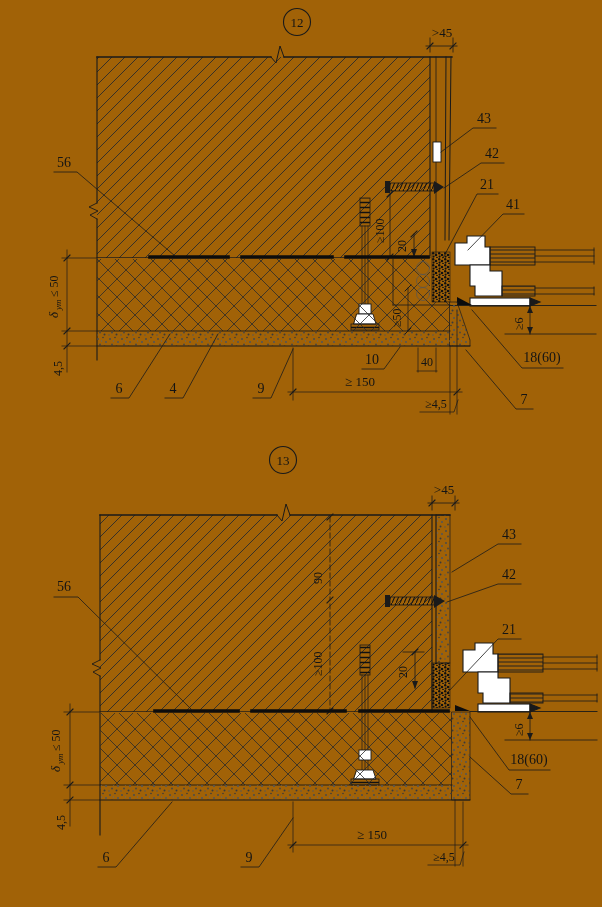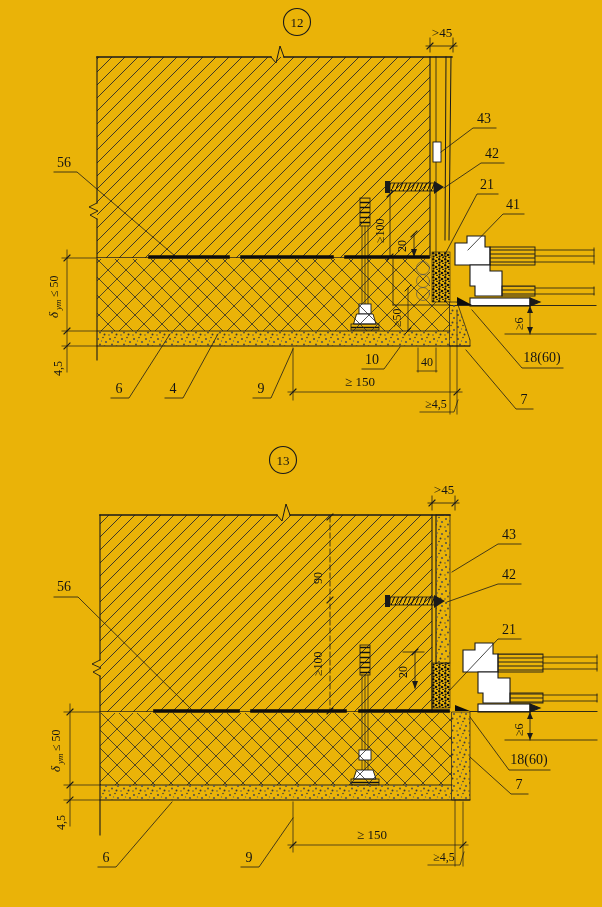--- a/index.html
+++ b/index.html
@@ -1,16 +1,16 @@
 <!DOCTYPE html>
 <html><head>
 <meta charset="utf-8">
 <style>
   html,body{margin:0;padding:0;background:#ffffff;}
-  .stage{position:relative;width:602px;height:907px;background:#eab308;overflow:hidden;
+  .stage{position:relative;width:602px;height:907px;background:#a16207;overflow:hidden;
          font-family:"Liberation Serif", serif;}
   svg{display:block}
   text{fill:#141414;font-family:"Liberation Serif", serif;}
   .co{font-size:14px;}
   .dim{font-size:13px;}
   .dimS{font-size:12px;}
   .sub{font-size:9px;font-style:italic;}
   .ital{font-style:italic;}
 </style>
 </head>

